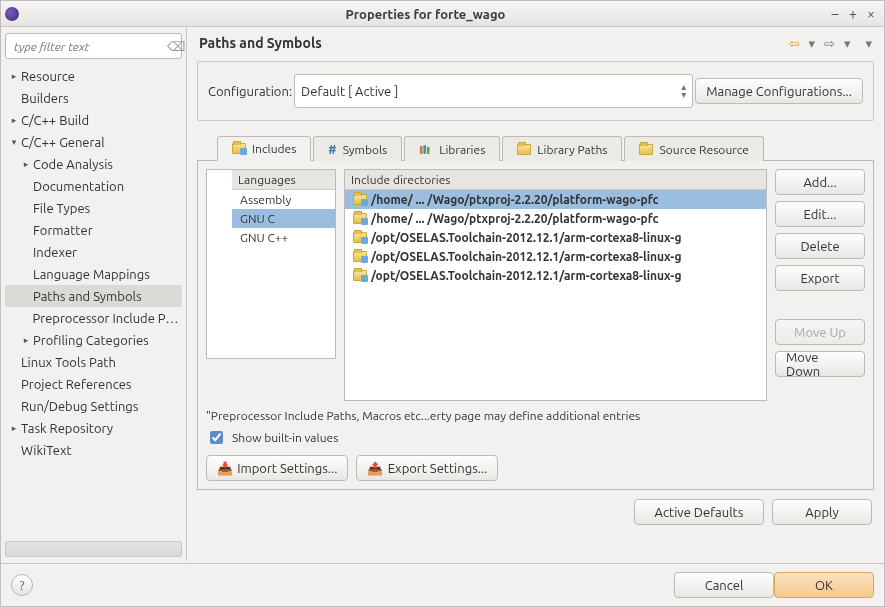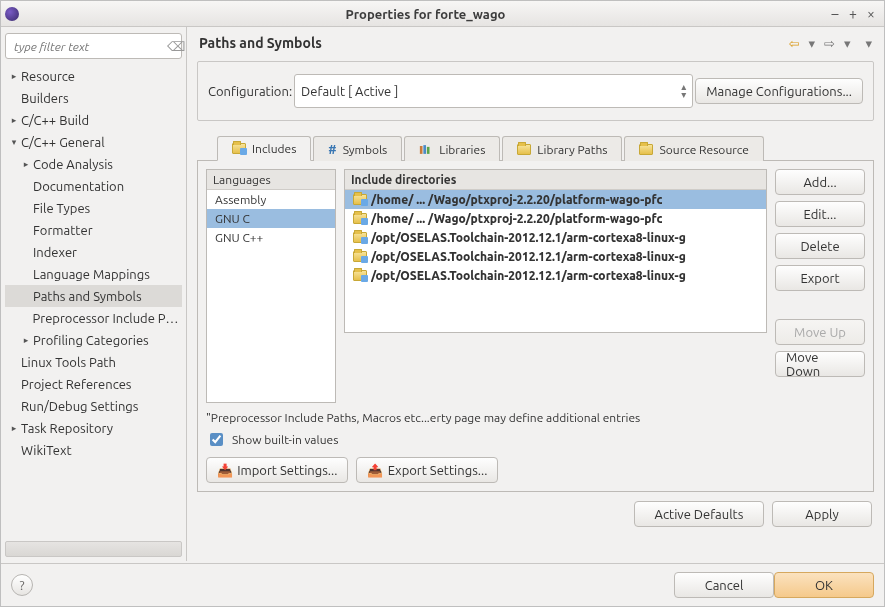--- a/index.html
+++ b/index.html
@@ -33,22 +33,22 @@
   .btn { border:1px solid #bdbab6; border-radius:4px; background:linear-gradient(#fefefe,#e9e7e4); height:26px; padding:0 10px; display:inline-flex; align-items:center; justify-content:center; font-size:13px; cursor:default; }
   .btn.primary { background:linear-gradient(#fbe2bf,#f5c98b); border-color:#d6a85e; }
   .btn.disabled { color:#aaa; background:linear-gradient(#f6f5f3,#edebe8);}
   .tabbar { display:flex; margin-top:14px; border-bottom:1px solid #bdbab6;padding-left:20px; }
   .tab { border:1px solid #bdbab6; border-bottom:none; background:#eceae7; padding:5px 14px; font-size:12px; margin-right:2px; border-radius:3px 3px 0 0; display:flex; align-items:center; gap:6px; position:relative; top:1px;}
   .tab.active { background:#f2f1f0; font-weight:400; border-bottom:1px solid #f2f1f0;}
   .tab .ticon { width:14px; height:11px;}
   .panelbody { border:1px solid #bdbab6; border-top:none; background:#f2f1f0; padding:8px; display:flex; flex-direction:column; }
   .lists { display:flex; gap:8px; }
   .col { border:1px solid #bdbab6; background:#fff; display:flex; flex-direction:column; }
-  .col.lang { width:130px; height:234px; }
-  .col.inc { flex:1; height:164px; min-width:0;font-weight:bold; }
+  .col.lang { width:130px; height:190px;padding-left:25px; }
+  .col.inc { flex:1; height:232px; min-width:0; }
   .colhdr { background:#e7e5e2; border-bottom:1px solid #cfccc8; padding:3px 6px; font-size:12px;}
   .col .opt { padding:3px 8px; font-size:12px; white-space:nowrap; overflow:hidden; text-overflow:ellipsis; display:flex; align-items:center; gap:4px;}
   .col .opt.sel { background:#9abde0; }
   .btncol { width:90px; display:flex; flex-direction:column; gap:6px; }
   .btncol .btn { width:100%; justify-content:center; }
   .hint { font-size:12px; color:#333; margin-top:8px;}
   .chkrow { display:flex; align-items:center; gap:6px; margin-top:6px; font-size:12px;}
   .chkrow input {accent-color:#5a8fc5;}
   .impexp { display:flex; gap:8px; margin-top:8px; }
   .impexp .btn { padding:0 10px; }

